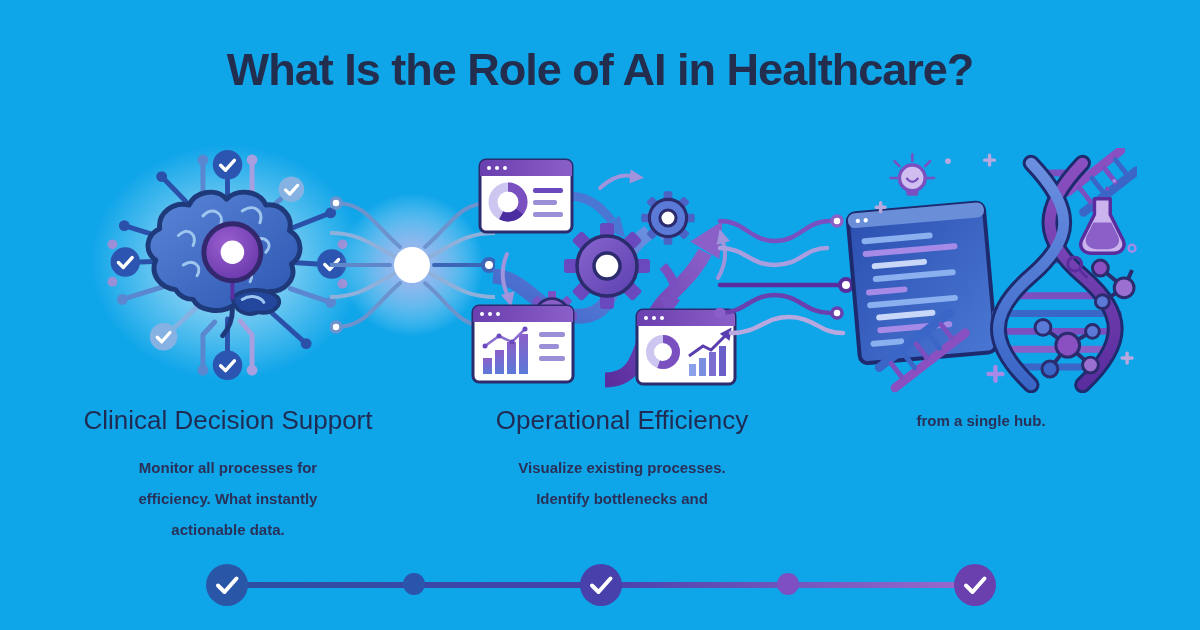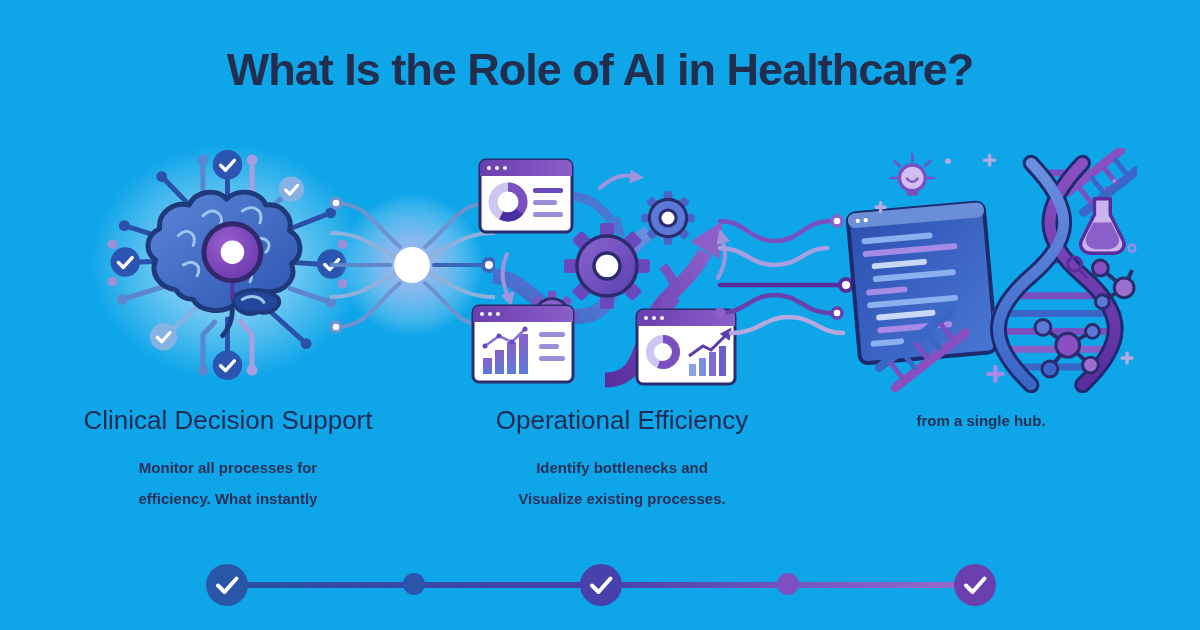--- a/index.html
+++ b/index.html
@@ -436,26 +436,27 @@
       </g>
       <circle cx="290" cy="100" r="3.5" fill="none" stroke="#a58ae8" stroke-width="2.5"></circle>
       <circle cx="104" cy="12" r="3" fill="#b8a8e0"></circle>
     </svg>
   </div>
 
   <div class="col" style="left:38px; top:405px; width:380px;">
     <div class="col-heading">Clinical Decision Support</div>
     <div class="col-line">Monitor all processes for</div>
     <div class="col-line">efficiency. What instantly</div>
+    <div class="col-line">actionable data.</div>
   </div>
 
   <div class="col" style="left:432px; top:405px; width:380px;">
     <div class="col-heading">Operational Efficiency</div>
+    <div class="col-line">Visualize existing processes.</div>
     <div class="col-line">Identify bottlenecks and</div>
-    <div class="col-line">Visualize existing processes.</div>
   </div>
 
   <div class="col" style="left:786px; top:405px; width:390px;">
     <div class="col-line">from a single hub.</div>
   </div>
 
   <div class="tl-line"></div>
 
   <div class="tl-node" style="left:205px; top:563px;">
     <svg width="44" height="44" viewBox="0 0 44 44">

